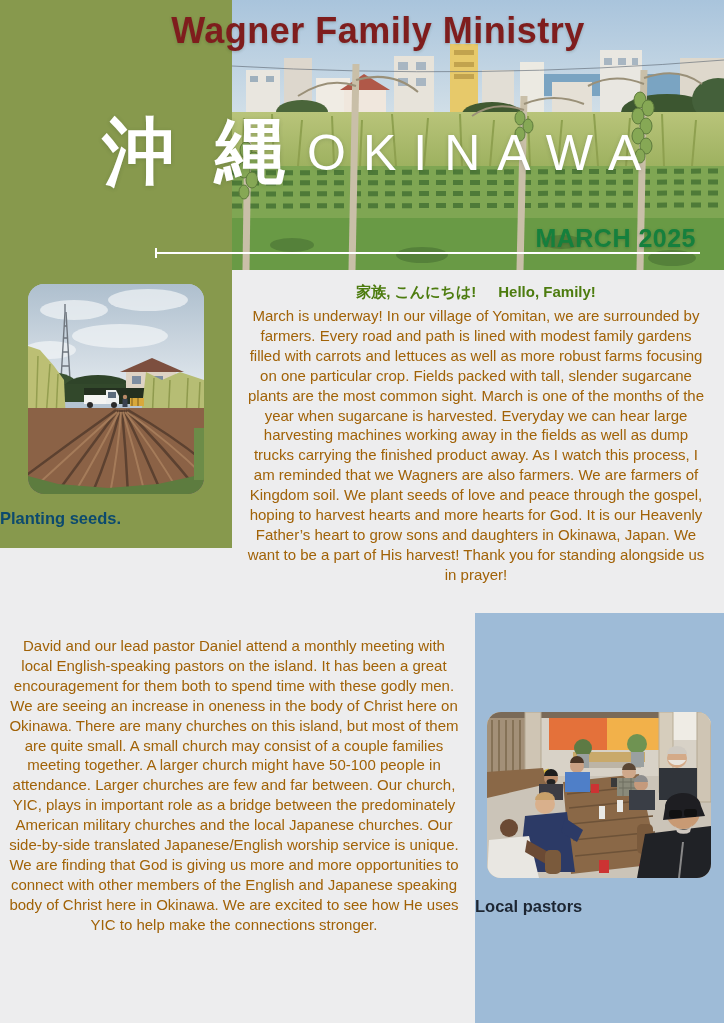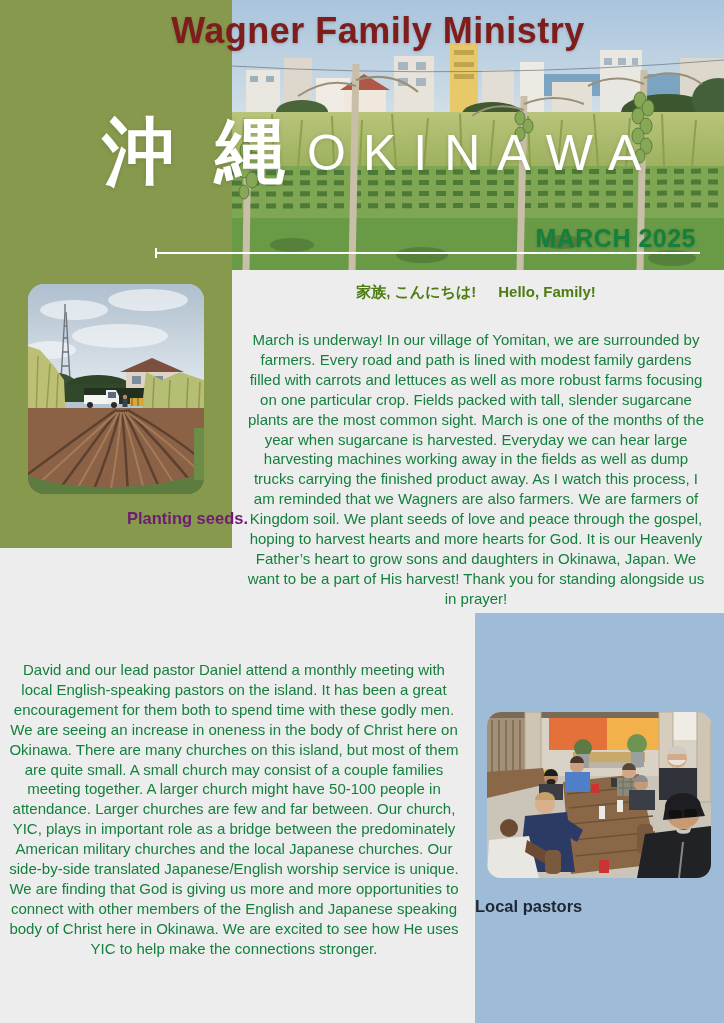--- a/index.html
+++ b/index.html
@@ -20,28 +20,28 @@
   .main-title .kanji{font-size:72px;font-weight:bold;letter-spacing:10px;vertical-align:-6px;margin-left:17px;}
   .main-title .latin{font-size:50px;font-weight:normal;letter-spacing:17px;margin-left:10px;text-align:right;}
   .issue-date{position:absolute;right:28px;top:224px;color:#15803d;font-size:25px;
     font-weight:bold;letter-spacing:.5px;text-shadow:0 1px 3px rgba(40,60,40,.3);}
   .header-rule{position:absolute;left:155px;top:252px;width:545px;height:2px;background:#ffffff;}
   .header-rule::before{content:"";position:absolute;left:0;top:-4px;width:2px;height:10px;background:#ffffff;}
 
   
   .planting-photo{position:absolute;left:28px;top:284px;width:176px;height:210px;
     border-radius:16px;overflow:hidden;background:#b5c4d2;}
-  .planting-caption{position:absolute;left:0;top:509px;width:248px;text-align:right;
-    color:#701a75;font-size:16.5px;font-weight:bold;}
+  .planting-caption{position:absolute;left:0;top:509px;width:248px;text-align:left;
+    color:#0c4a6e;font-size:16.5px;font-weight:bold;}
 
   
   .greeting{position:absolute;left:246px;top:283px;width:460px;text-align:center;
     color:#4d7c0f;font-size:15px;font-weight:bold;}
   .greeting .en{margin-left:22px;}
-  .body-text{color:#15803d;font-size:15px;line-height:19.9px;text-align:center;margin-top:24px;}
+  .body-text{color:#a16207;font-size:15px;line-height:19.9px;text-align:center;}
   .intro-paragraph{position:absolute;left:246px;top:306px;width:460px;}
   .ministry-paragraph{position:absolute;left:6px;top:636px;width:456px;}
 
   
   .pastors-photo{position:absolute;left:12px;top:99px;width:224px;height:166px;
     border-radius:14px;overflow:hidden;background:#c9c2b6;}
   .pastors-caption{position:absolute;left:0;top:284px;width:249px;text-align:left;
     color:#1d2633;font-size:16.5px;font-weight:bold;}
 
   svg{display:block;}

